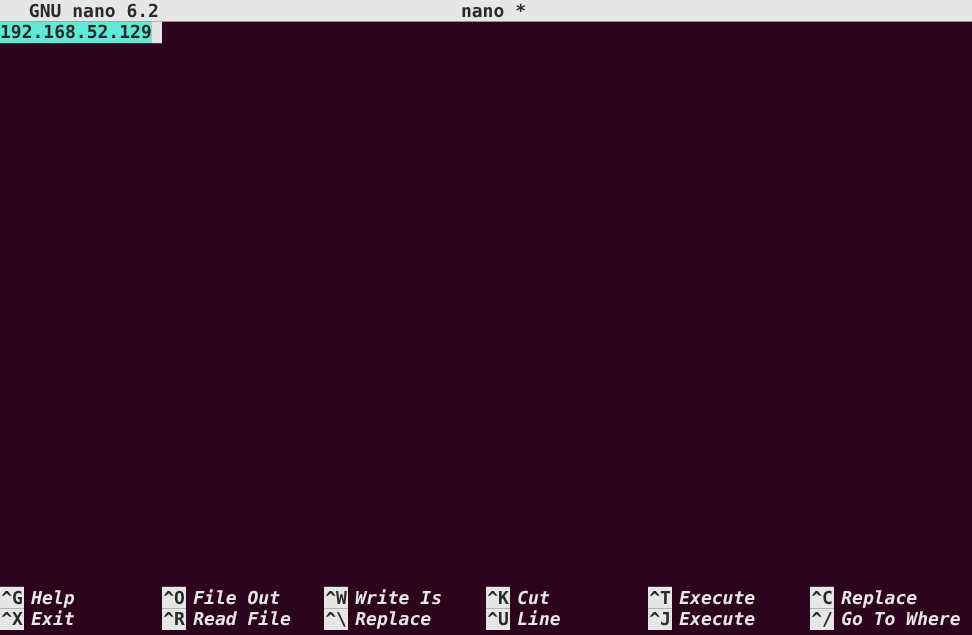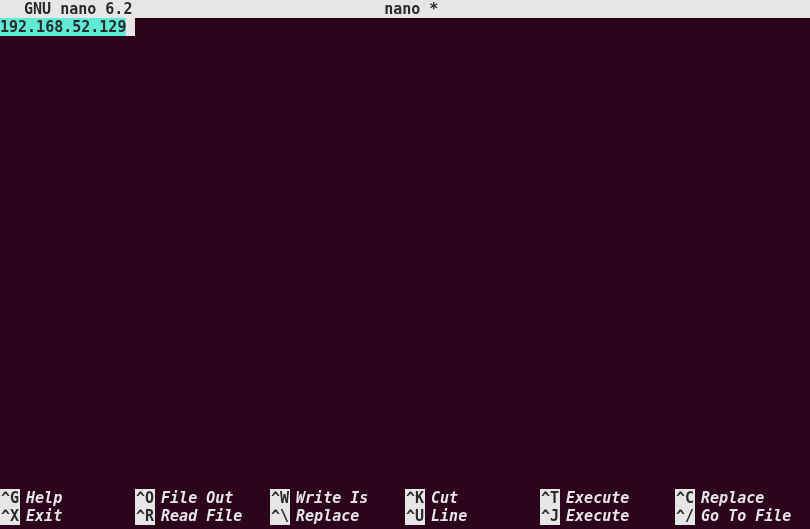--- a/index.html
+++ b/index.html
@@ -142,17 +142,17 @@
     <div class="sc">
       <span class="key">^U</span>
       <span class="label">Line</span>
     </div>
     <div class="sc">
       <span class="key">^J</span>
       <span class="label">Execute</span>
     </div>
     <div class="sc">
       <span class="key">^/</span>
-      <span class="label">Go To File</span>
+      <span class="label">Go To Where</span>
     </div>
   </div>
 
 </div>
 
 </body></html>

